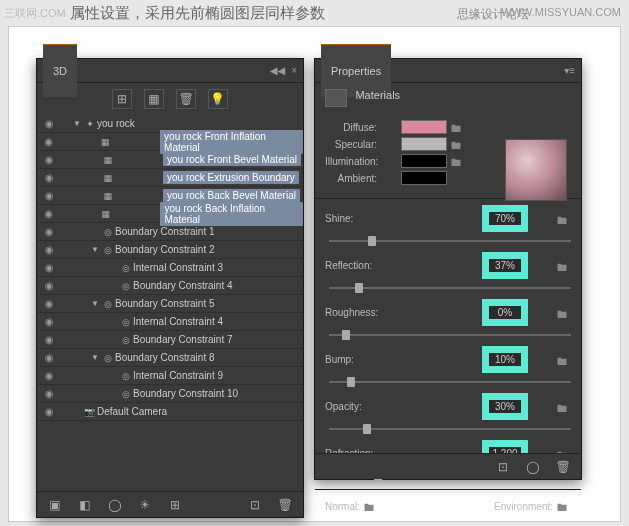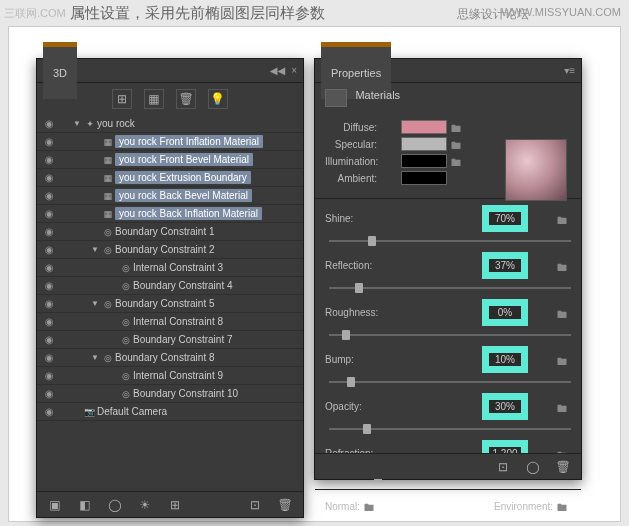--- a/index.html
+++ b/index.html
@@ -6,29 +6,29 @@
 body { background: #e8e8e8; width: 629px; height: 526px; position: relative; overflow: hidden; }
 .watermark-tl { position: absolute; top: 6px; left: 4px; color: #bbb; font-size: 11px; }
 .header-text { position: absolute; top: 4px; left: 70px; color: #666; font-size: 15px; }
 .watermark-tr { position: absolute; top: 6px; right: 8px; color: #999; font-size: 11px; }
 .watermark-tr2 { position: absolute; top: 6px; right: 100px; color: #888; font-size: 12px; }
 .canvas-bg { position: absolute; top: 26px; left: 8px; right: 8px; bottom: 4px; background: #fff; border: 1px solid #ccc; }
 .panel { position: absolute; background: #3a3a3a; border: 1px solid #1a1a1a; box-shadow: 0 4px 12px rgba(0,0,0,0.5); }
 .panel-3d { top: 58px; left: 36px; width: 268px; height: 460px; }
 .panel-props { top: 58px; left: 314px; width: 268px; height: 422px; }
 .panel-header { background: #3a3a3a; height: 24px; display: flex; align-items: center; padding: 0 6px; border-bottom: 1px solid #222; }
-.panel-tab { background: #454545; color: #ccc; font-size: 11px; padding: 20px 10px; border-top: 5px solid #a16207; }
+.panel-tab { background: #454545; color: #ccc; font-size: 11px; padding: 20px 10px; border-top: 1px solid #a16207; }
 .panel-ctrl { margin-left: auto; color: #999; font-size: 10px; cursor: pointer; }
 .toolbar-row { display: flex; align-items: center; padding: 6px 8px; gap: 2px; }
 .toolbar-row.center { justify-content: center; gap: 12px; }
 .icon-btn { width: 20px; height: 20px; display: inline-flex; align-items: center; justify-content: center; color: #aaa; cursor: pointer; font-size: 12px; }
 .icon-btn.box { border: 1px solid #555; background: #3a3a3a; }
 .tree { overflow-y: auto; height: 376px; }
 .tree-row { display: flex; align-items: center; height: 18px; font-size: 10px; color: #ccc; border-bottom: 1px solid #2f2f2f; }
-.tree-row.sel .label { background: #7a8aa0; color: #fff; padding: 1px 4px; border-radius: 1px; }
+.tree-row.sel .label { background: #7a8aa0; color: #fff; padding: 1px 4px; border-radius: 1px; margin-left: 48px; }
 .eye { width: 24px; text-align: center; color: #999; font-size: 10px; }
 .indent { display: inline-block; }
 .arrow { width: 10px; color: #aaa; font-size: 8px; }
 .node-icon { width: 14px; text-align: center; color: #aaa; font-size: 9px; }
 .bottom-bar { position: absolute; bottom: 0; left: 0; right: 0; height: 26px; background: #3a3a3a; border-top: 1px solid #222; display: flex; align-items: center; padding: 0 8px; gap: 10px; }
 .mat-section { padding: 6px 10px; }
 .mat-tab { display: inline-block; background: #555; border: 1px solid #666; width: 22px; height: 18px; margin-bottom: 6px; }
 .mat-label { color: #ccc; font-size: 11px; margin-left: 4px; vertical-align: top; }
 .swatch-row { display: flex; align-items: center; margin: 3px 0; }
 .swatch-label { width: 76px; text-align: right; color: #bbb; font-size: 10px; padding-right: 24px; }
@@ -145,21 +145,21 @@
         <span class="indent" style="width:30px"></span>
         <span class="arrow">▼</span>
         <span class="node-icon">◎</span>
         <span class="label">Boundary Constraint 5</span>
       </div>
       <div class="tree-row">
         <span class="eye">◉</span>
         <span class="indent" style="width:48px"></span>
         <span class="arrow"></span>
         <span class="node-icon">◎</span>
-        <span class="label">Internal Constraint 8</span>
+        <span class="label">Internal Constraint 4</span>
       </div>
       <div class="tree-row">
         <span class="eye">◉</span>
         <span class="indent" style="width:48px"></span>
         <span class="arrow"></span>
         <span class="node-icon">◎</span>
         <span class="label">Boundary Constraint 7</span>
       </div>
       <div class="tree-row">
         <span class="eye">◉</span>

